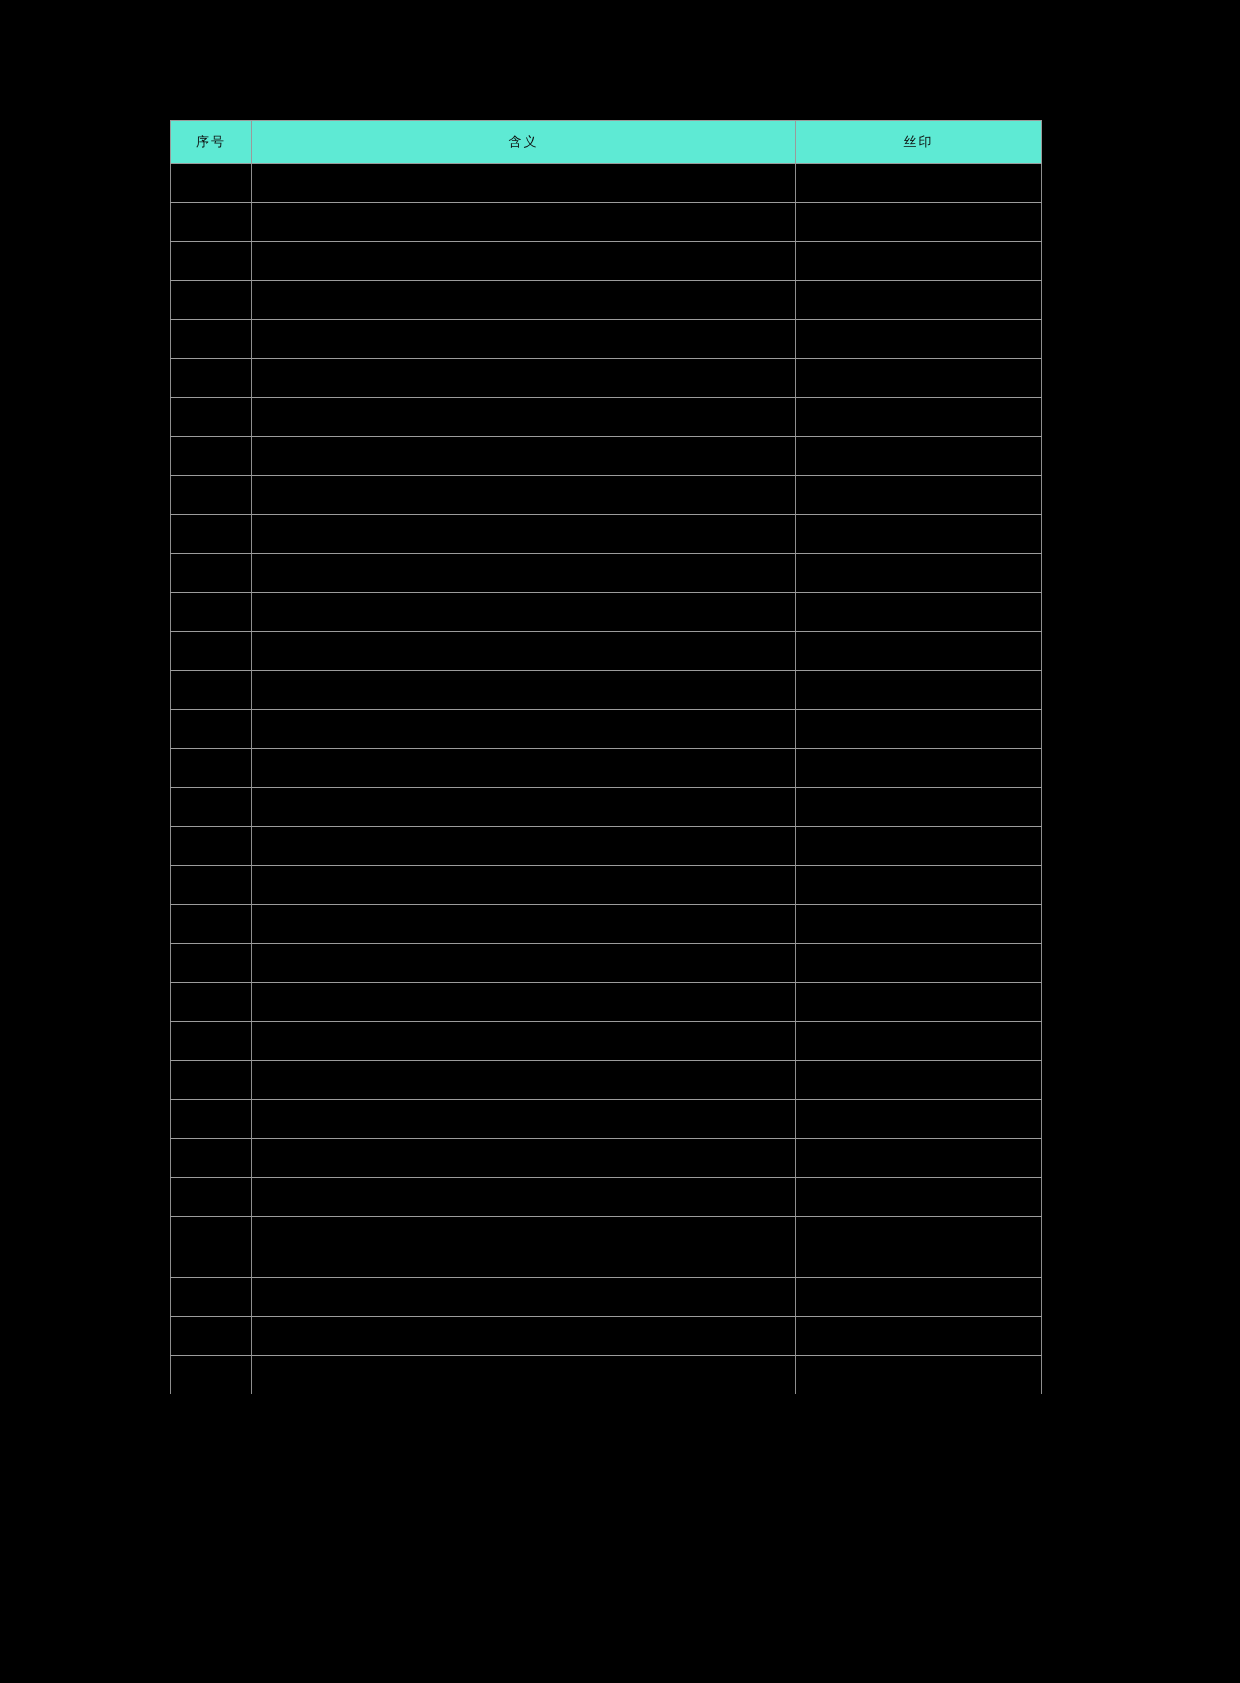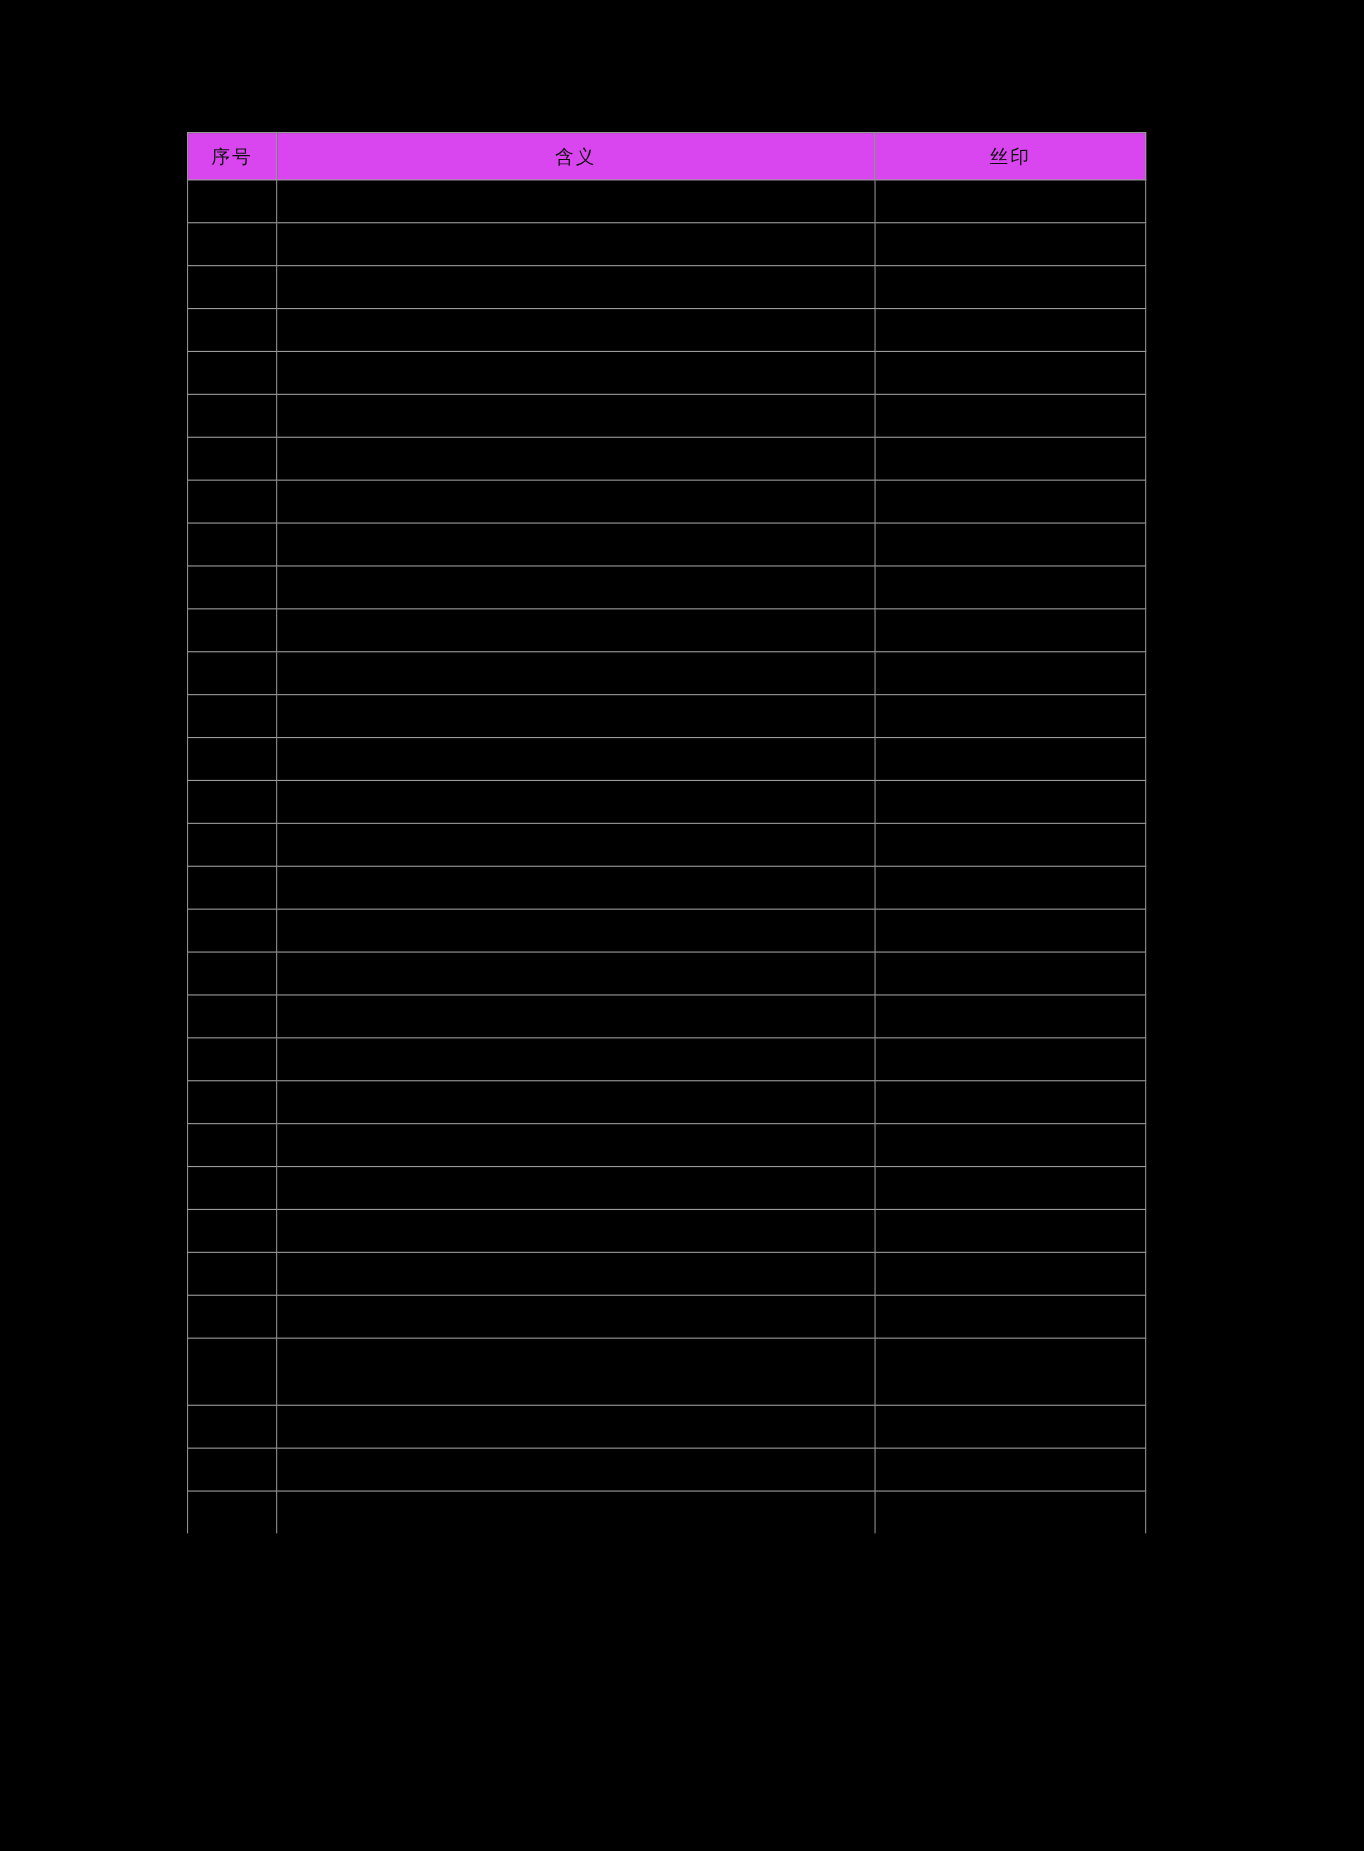--- a/index.html
+++ b/index.html
@@ -36,24 +36,24 @@
     border-collapse: collapse;
     table-layout: fixed;
     width: 871px;
   }
 
   table.doc-table col.col-index { width: 81px; }
   table.doc-table col.col-meaning { width: 544px; }
   table.doc-table col.col-silk { width: 246px; }
 
   table.doc-table th {
-    background: #d946ef;
+    background: #5eead4;
     color: #0d0d0d;
     font-weight: normal;
-    font-size: 17px;
+    font-size: 13px;
     text-align: center;
     height: 40px;
     border: 1px solid #9a9a9a;
     letter-spacing: 2px;
   }
 
   table.doc-table td {
     border-left: 1px solid #8e8e8e;
     border-right: 1px solid #8e8e8e;
     border-bottom: 1px solid #9c9c9c;

